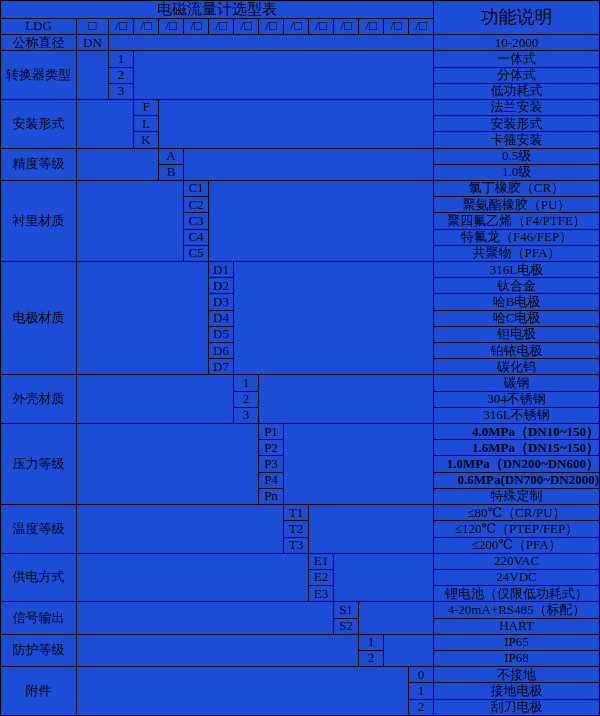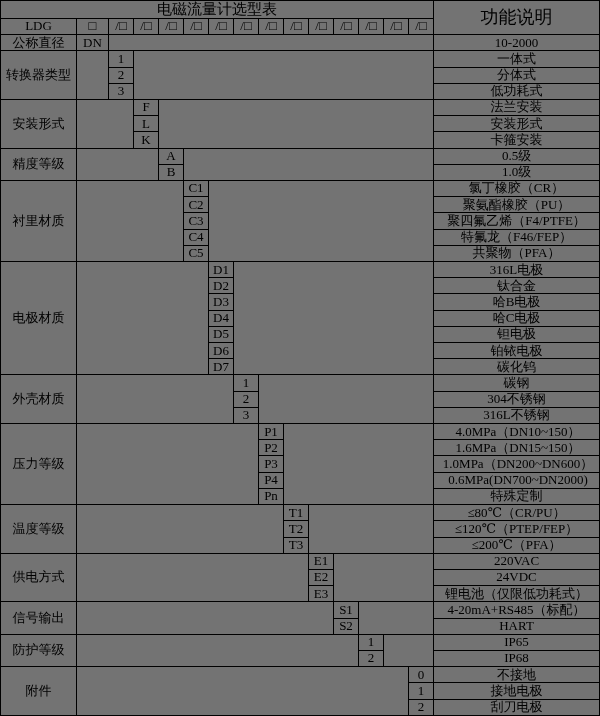--- a/index.html
+++ b/index.html
@@ -3,21 +3,21 @@
 <meta charset="utf-8">
 <style>
   html, body {
     margin: 0;
     padding: 0;
     background: #ffffff;
   }
   .sheet {
     width: 600px;
     height: 716px;
-    background: #737373;
+    background: #1d4ed8;
     box-sizing: border-box;
   }
   table.selection {
     border-collapse: collapse;
     table-layout: fixed;
     width: 600px;
     height: 716px;
     font-family: "Liberation Serif", "DejaVu Serif", serif;
     font-size: 13px;
     color: #000000;
@@ -43,22 +43,23 @@
     padding-left: 10px;
   }
   td.left-pad-sm {
     text-align: left;
     padding-left: 3px;
   }
   td.code {
     font-size: 13px;
   }
   td.desc.left {
-    text-align: center;
+    text-align: right;
     padding-left: 3px;
+    font-weight: bold;
   }
   tr.title-row {
     height: 18px;
   }
 </style>
 </head>
 <body>
 
 <div class="sheet">
   <table class="selection">

